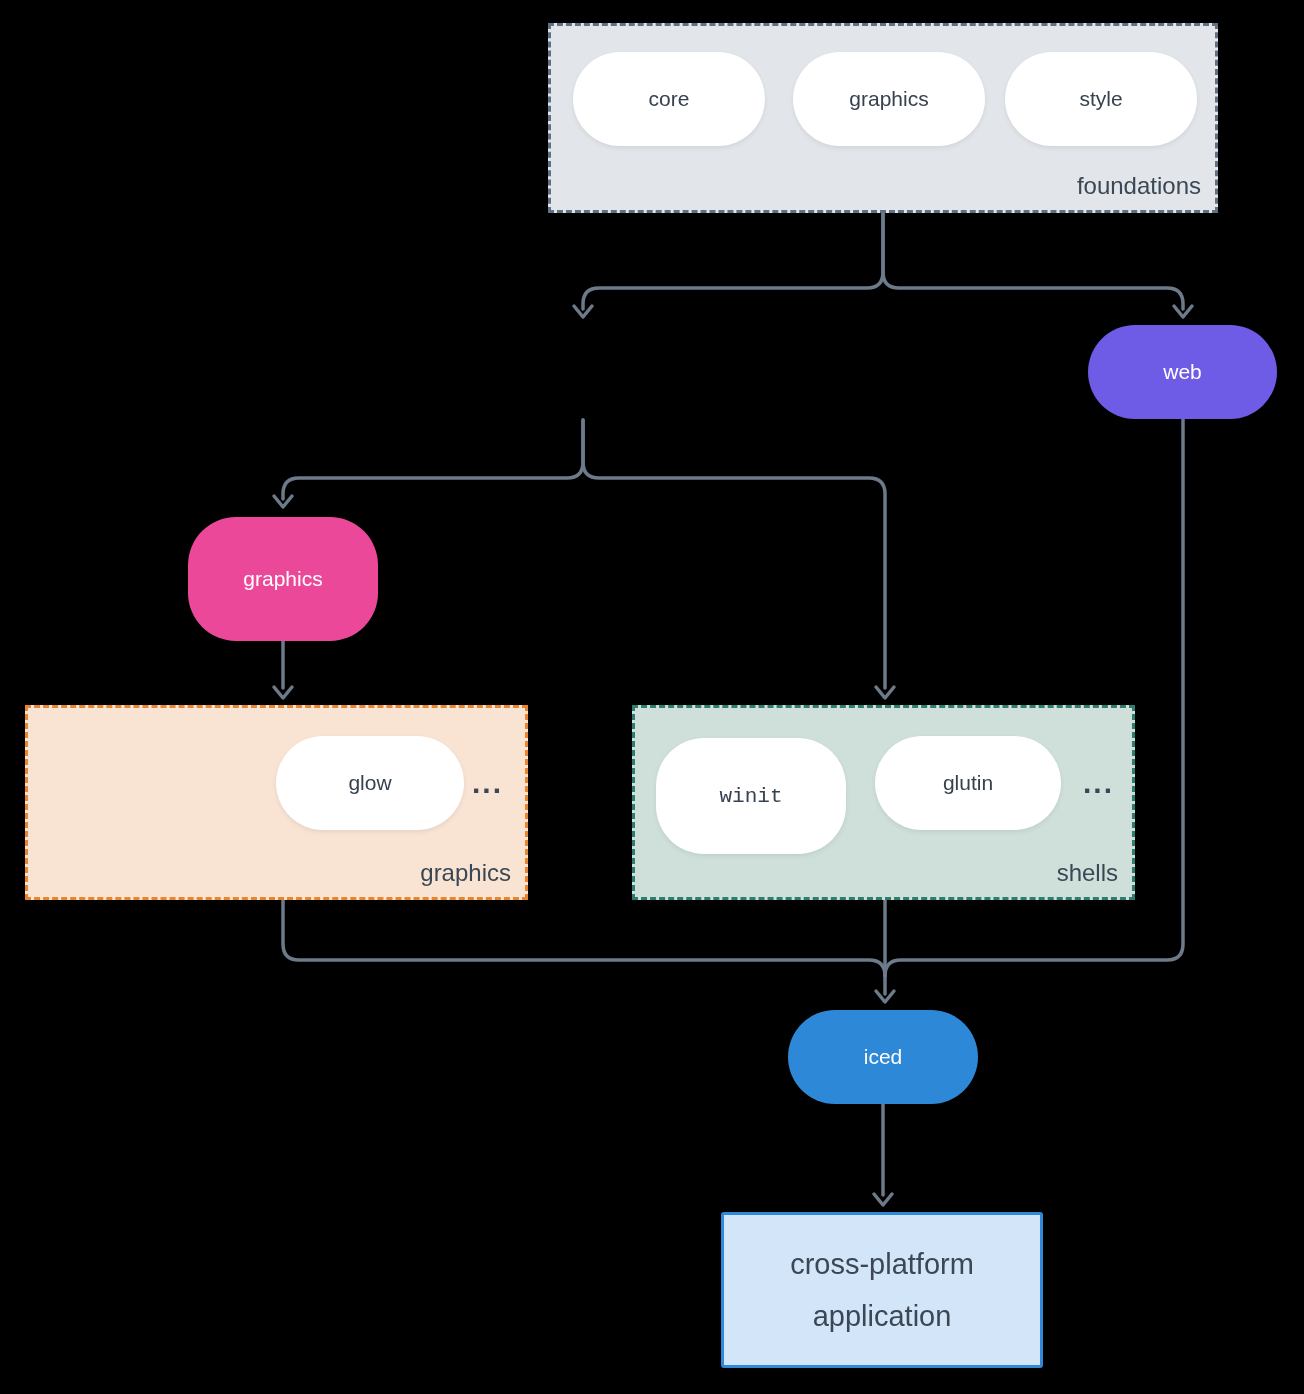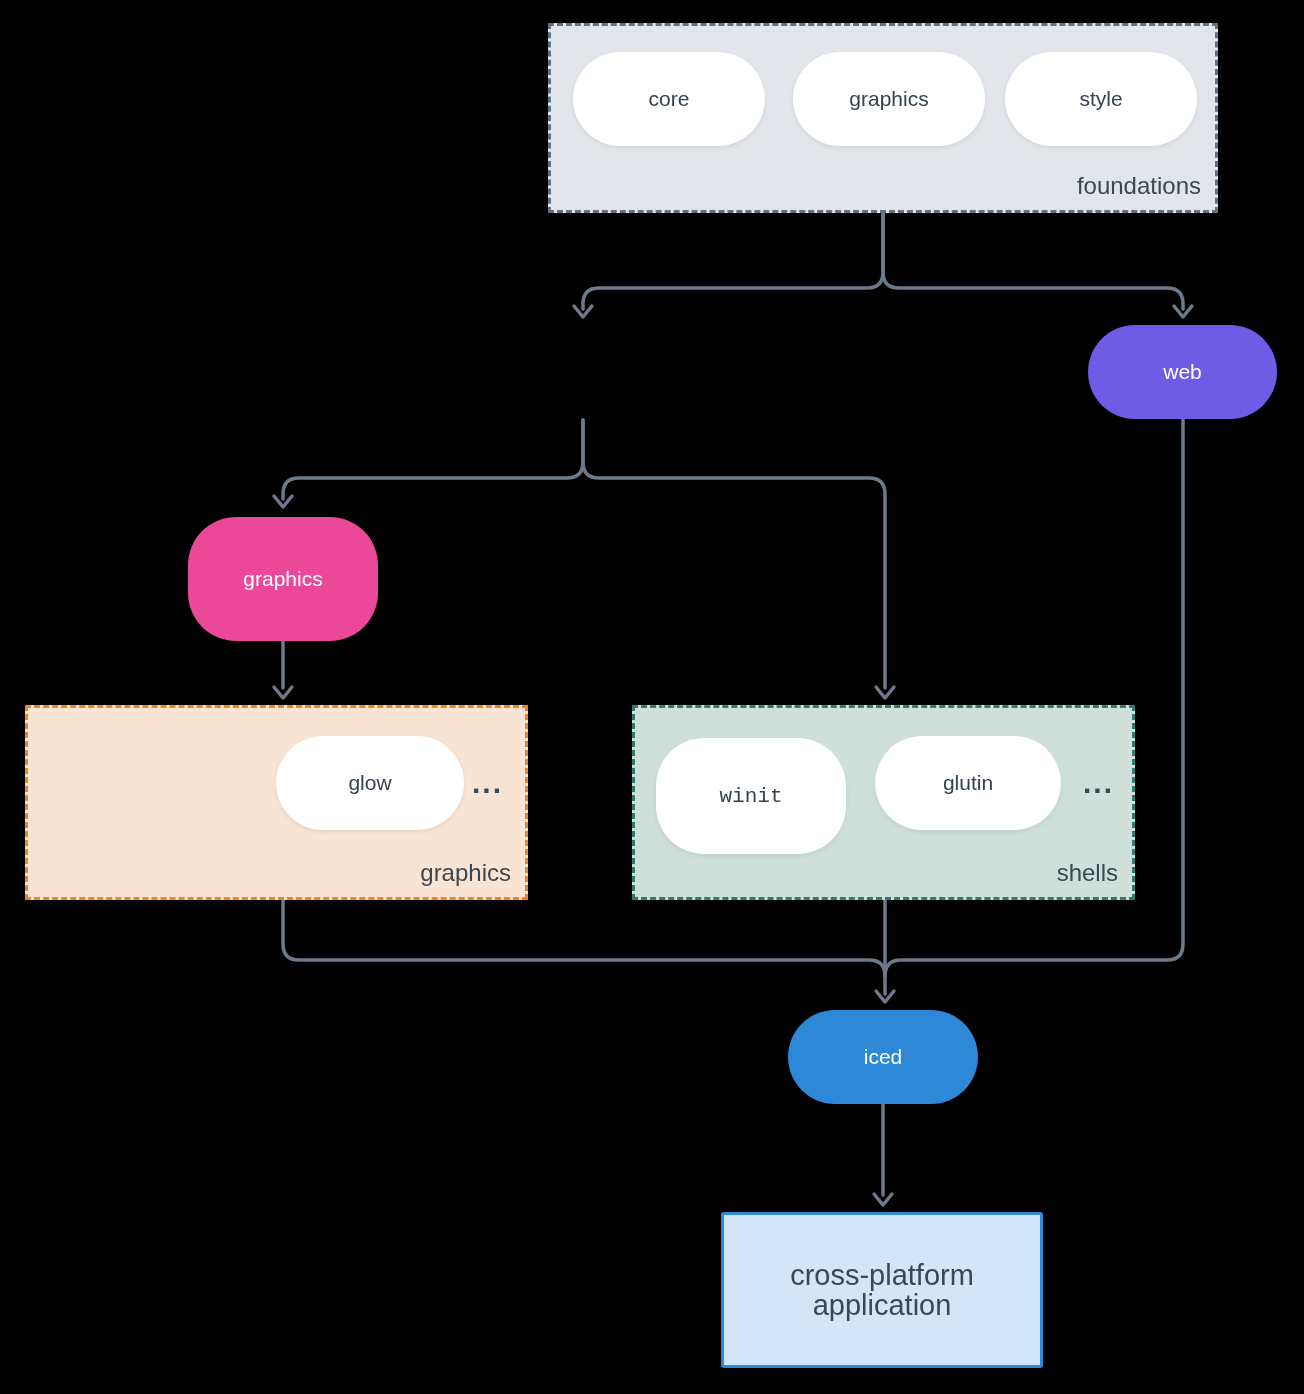--- a/index.html
+++ b/index.html
@@ -93,21 +93,21 @@
     box-sizing: border-box;
     left: 721px; top: 1212px; width: 322px; height: 156px;
     background: #d3e5f8;
     border: 3px solid #2f88d8;
     border-radius: 3px;
     display: flex;
     align-items: center;
     justify-content: center;
     text-align: center;
     font-size: 29px;
-    line-height: 30px;
+    line-height: 52px;
     color: #3b4754;
     padding: 0 28px;
   }
 </style>
 </head>
 <body>
 
 <div id="canvas">
 
   <svg class="wires" viewBox="0 0 1304 1394" xmlns="http://www.w3.org/2000/svg">

